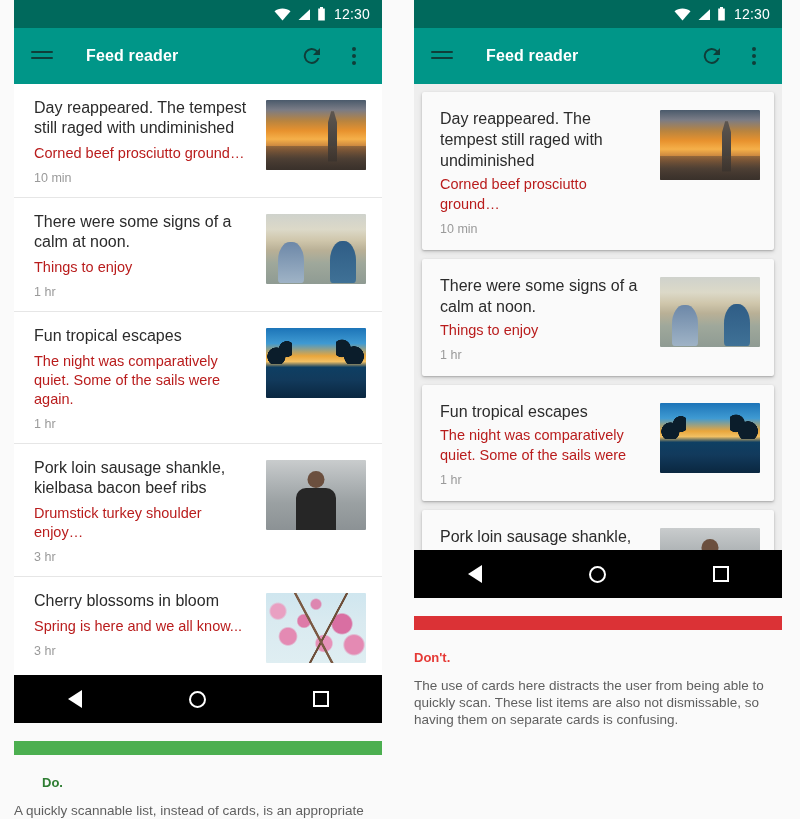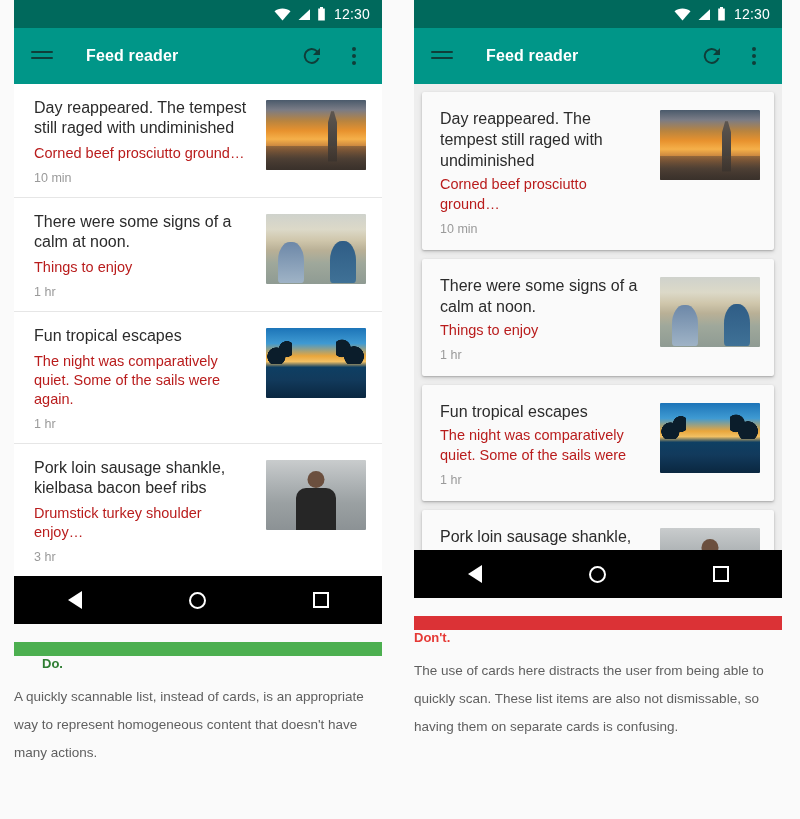--- a/index.html
+++ b/index.html
@@ -91,25 +91,25 @@
     justify-content: center; cursor: pointer; }
   .nav-back {
     width: 0; height: 0; border-top: 9px solid transparent;
     border-bottom: 9px solid transparent; border-right: 14px solid #ffffff;
   }
   .nav-home { width: 17px; height: 17px; border: 2px solid #ffffff; border-radius: 50%; }
   .nav-recents { width: 16px; height: 16px; border: 2px solid #ffffff; }
 
   
   .accent { height: 14px; margin-top: 18px; width: 368px; }
-  .caption { width: 352px; }
+  .caption { width: 352px; margin-top: 20px; }
   .cap-label { font-size: 13px; font-weight: bold; margin-bottom: 12px; }
   .cap-label.good { color: #2e7d32; padding-left: 28px; }
   .cap-label.bad  { color: #e53935; }
-  .cap-body { font-size: 13.5px; line-height: 28px; color: #5f5f5f; }
+  .cap-body { font-size: 13.5px; line-height: 17px; color: #5f5f5f; }
 
   
   .th-city {
     background-image:
       linear-gradient(to bottom, #4a5a6b 0%, #7a7c86 14%, #b9843f 30%,
                       #e8922e 44%, #f5b04a 56%, #b9753a 70%, #6b5542 84%, #4a4038 100%);
     position: relative; overflow: hidden;
   }
   .th-city::before {
     content:''; position:absolute; left:62%; top:16%; width:9px; height:72%;
@@ -249,20 +249,28 @@
           <div class="thumb th-tropic"></div>
         </div>
         <div class="list-item">
           <div class="li-text">
             <div class="li-title">Pork loin sausage shankle, kielbasa bacon beef ribs</div>
             <div class="li-sub">Drumstick turkey shoulder enjoy…</div>
             <div class="li-time">3 hr</div>
           </div>
           <div class="thumb th-man"></div>
         </div>
+        <div class="list-item">
+          <div class="li-text">
+            <div class="li-title">Cherry blossoms in bloom</div>
+            <div class="li-sub">Spring is here and we all know...</div>
+            <div class="li-time">3 hr</div>
+          </div>
+          <div class="thumb th-blossom"></div>
+        </div>
       </div>
 
       <div class="navbar">
         <div class="nav-btn">
             <div class="nav-back"></div>
           </div>
         <div class="nav-btn">
             <div class="nav-home"></div>
           </div>
         <div class="nav-btn">

